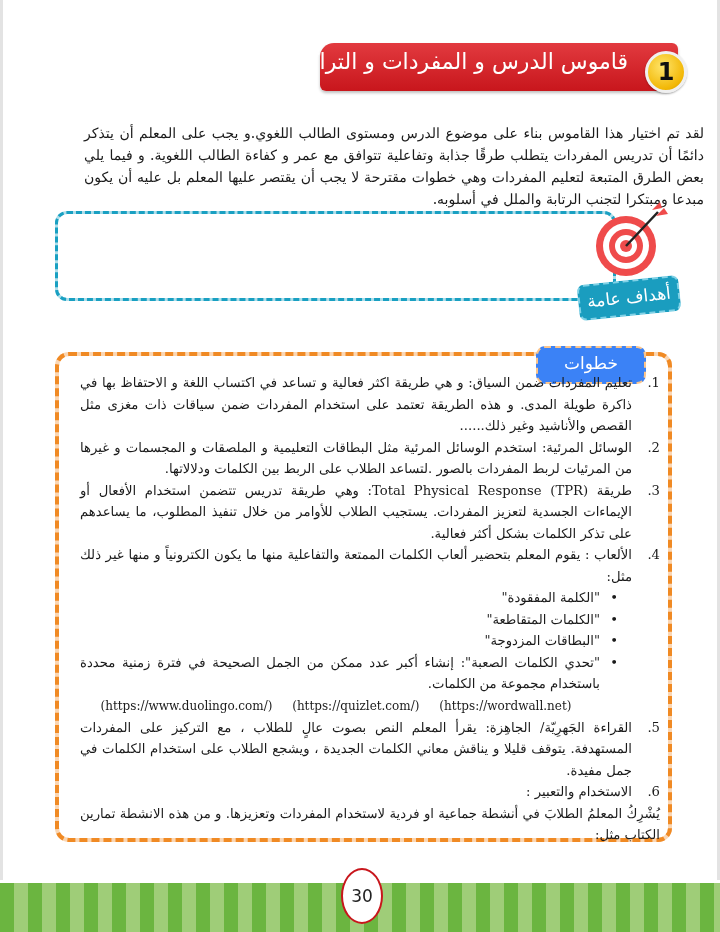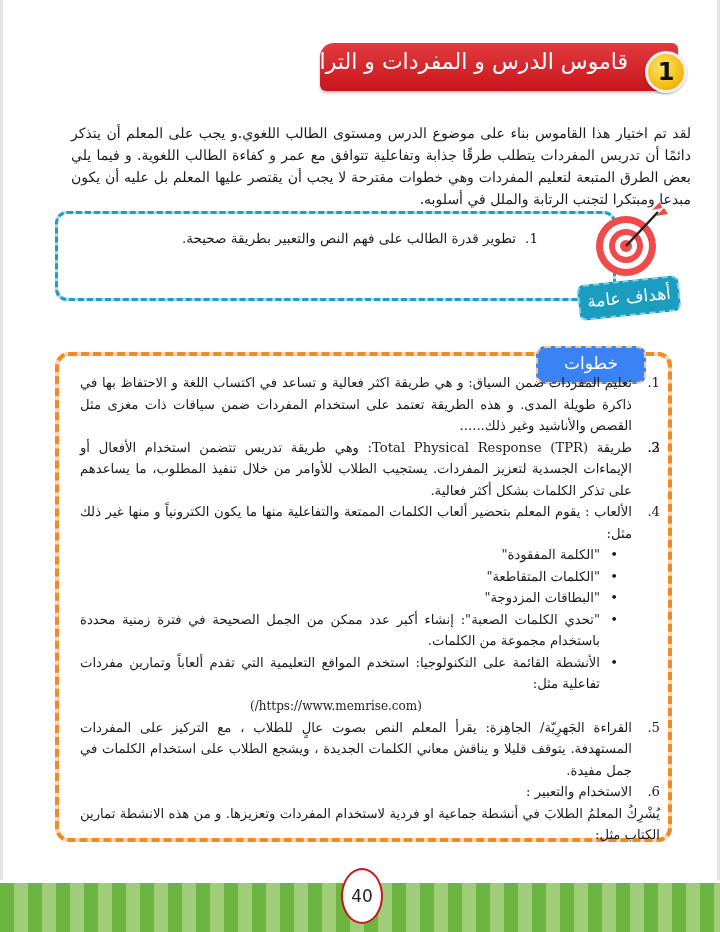--- a/index.html
+++ b/index.html
@@ -29,21 +29,21 @@
     border-radius: 50%;
     background: radial-gradient(circle at 40% 35%, #ffe56b, #f2b705 70%, #c98f00);
     border: 3px solid #f0f0f0;
     box-shadow: 0 1px 2px rgba(0,0,0,0.3);
     color: #111; font-weight: bold; font-size: 24px; text-align: center; line-height: 36px;
     font-family: "DejaVu Sans", sans-serif;
   }
 
   
   .intro {
-    position: absolute; left: 71px; top: 108px; width: 620px;
+    position: absolute; left: 84px; top: 108px; width: 620px;
     direction: rtl; text-align: justify;
     font-size: 14px; line-height: 22px;
   }
 
   
   .goals-box {
     position: absolute; left: 55px; top: 211px; width: 555px; height: 84px;
     border: 3px dashed #1aa0c2; border-radius: 12px;
     outline: none;
   }
@@ -114,21 +114,20 @@
 
 <div class="title-banner">
   <span class="title-text">قاموس الدرس و المفردات و التراكيب</span>
 </div>
 <div class="title-num">1</div>
 
 <p class="intro">لقد تم اختيار هذا القاموس بناء على موضوع الدرس ومستوى الطالب اللغوي.و يجب على المعلم أن يتذكر دائمًا أن تدريس المفردات يتطلب طرقًا جذابة وتفاعلية تتوافق مع عمر و كفاءة الطالب اللغوية. و فيما يلي بعض الطرق المتبعة لتعليم المفردات وهي خطوات مقترحة لا يجب أن يقتصر عليها المعلم بل عليه أن يكون مبدعا ومبتكرا لتجنب الرتابة والملل في أسلوبه.</p>
 
 <div class="goals-box">
   <ol class="goals-list">
-    <li><span class="num">1.</span><span>تطوير قدرة الطالب على فهم النص والتعبير بطريقة صحيحة.</span></li>
   </ol>
 </div>
 
 <svg class="target-icon" viewBox="0 0 80 80">
   <circle cx="36" cy="46" r="30" fill="#ef4b4b"></circle>
   <circle cx="36" cy="46" r="23" fill="#fff"></circle>
   <circle cx="36" cy="46" r="17" fill="#ef4b4b"></circle>
   <circle cx="36" cy="46" r="11" fill="#fff"></circle>
   <circle cx="36" cy="46" r="6" fill="#ef4b4b"></circle>
   <line x1="36" y1="46" x2="68" y2="12" stroke="#222" stroke-width="2.5"></line>
@@ -141,44 +140,46 @@
 <div class="steps-box"></div>
 <div class="steps-tag">خطوات التدريس</div>
 
 <div class="steps">
   <div class="step">
     <span class="num">1.</span>
     <span>تعليم المفردات ضمن السياق: و هي طريقة اكثر فعالية و تساعد في اكتساب اللغة و الاحتفاظ بها في ذاكرة طويلة المدى. و هذه الطريقة تعتمد على استخدام المفردات ضمن سياقات ذات مغزى مثل القصص والأناشيد وغير ذلك......</span>
   </div>
   <div class="step">
     <span class="num">2.</span>
+    <span>الوسائل المرئية: استخدم الوسائل المرئية مثل البطاقات التعليمية و الملصقات و المجسمات و غيرها من المرئيات لربط المفردات بالصور .لتساعد الطلاب على الربط بين الكلمات ودلالاتها.</span>
   </div>
   <div class="step">
     <span class="num">3.</span>
     <span>طريقة Total Physical Response (TPR): وهي طريقة تدريس تتضمن استخدام الأفعال أو الإيماءات الجسدية لتعزيز المفردات. يستجيب الطلاب للأوامر من خلال تنفيذ المطلوب، ما يساعدهم على تذكر الكلمات بشكل أكثر فعالية.</span>
   </div>
   <div class="step">
     <span class="num">4.</span>
     <span>الألعاب : يقوم المعلم بتحضير ألعاب الكلمات الممتعة والتفاعلية منها ما يكون الكترونياً و منها غير ذلك مثل:</span>
     <ul class="bullets">
       <li>"الكلمة المفقودة"</li>
       <li>"الكلمات المتقاطعة"</li>
       <li>"البطاقات المزدوجة"</li>
       <li>"تحدي الكلمات الصعبة": إنشاء أكبر عدد ممكن من الجمل الصحيحة في فترة زمنية محددة باستخدام مجموعة من الكلمات.</li>
-      <li>الأنشطة القائمة على التكنولوجيا: استخدم المواقع التعليمية التي تقدم ألعاباً وتمارين مفردات تفاعلية مثل:</li>
     </ul>
     <div class="links">
-      <span>(/https://www.memrise.com)</span>
+      <span>(https://www.duolingo.com/)</span>
+      <span>(https://quizlet.com/)</span>
+      <span>(https://wordwall.net)</span>
     </div>
   </div>
   <div class="step">
     <span class="num">5.</span>
     <span>القراءة الجَهرِيّة/ الجاهِزة: يقرأ المعلم النص بصوت عالٍ للطلاب ، مع التركيز على المفردات المستهدفة. يتوقف قليلا و يناقش معاني الكلمات الجديدة ، ويشجع الطلاب على استخدام الكلمات في جمل مفيدة.</span>
   </div>
   <div class="step">
     <span class="num">6.</span>
     <span>الاستخدام والتعبير :</span>
   </div>
   <div class="step6-body">يُشْرِكُ المعلمُ الطلابَ في أنشطة جماعية او فردية لاستخدام المفردات وتعزيزها. و من هذه الانشطة تمارين الكتاب مثل:</div>
 </div>
 
 <div class="footer"></div>
-<div class="page-num">40</div>
+<div class="page-num">30</div>
 
 </body></html>

